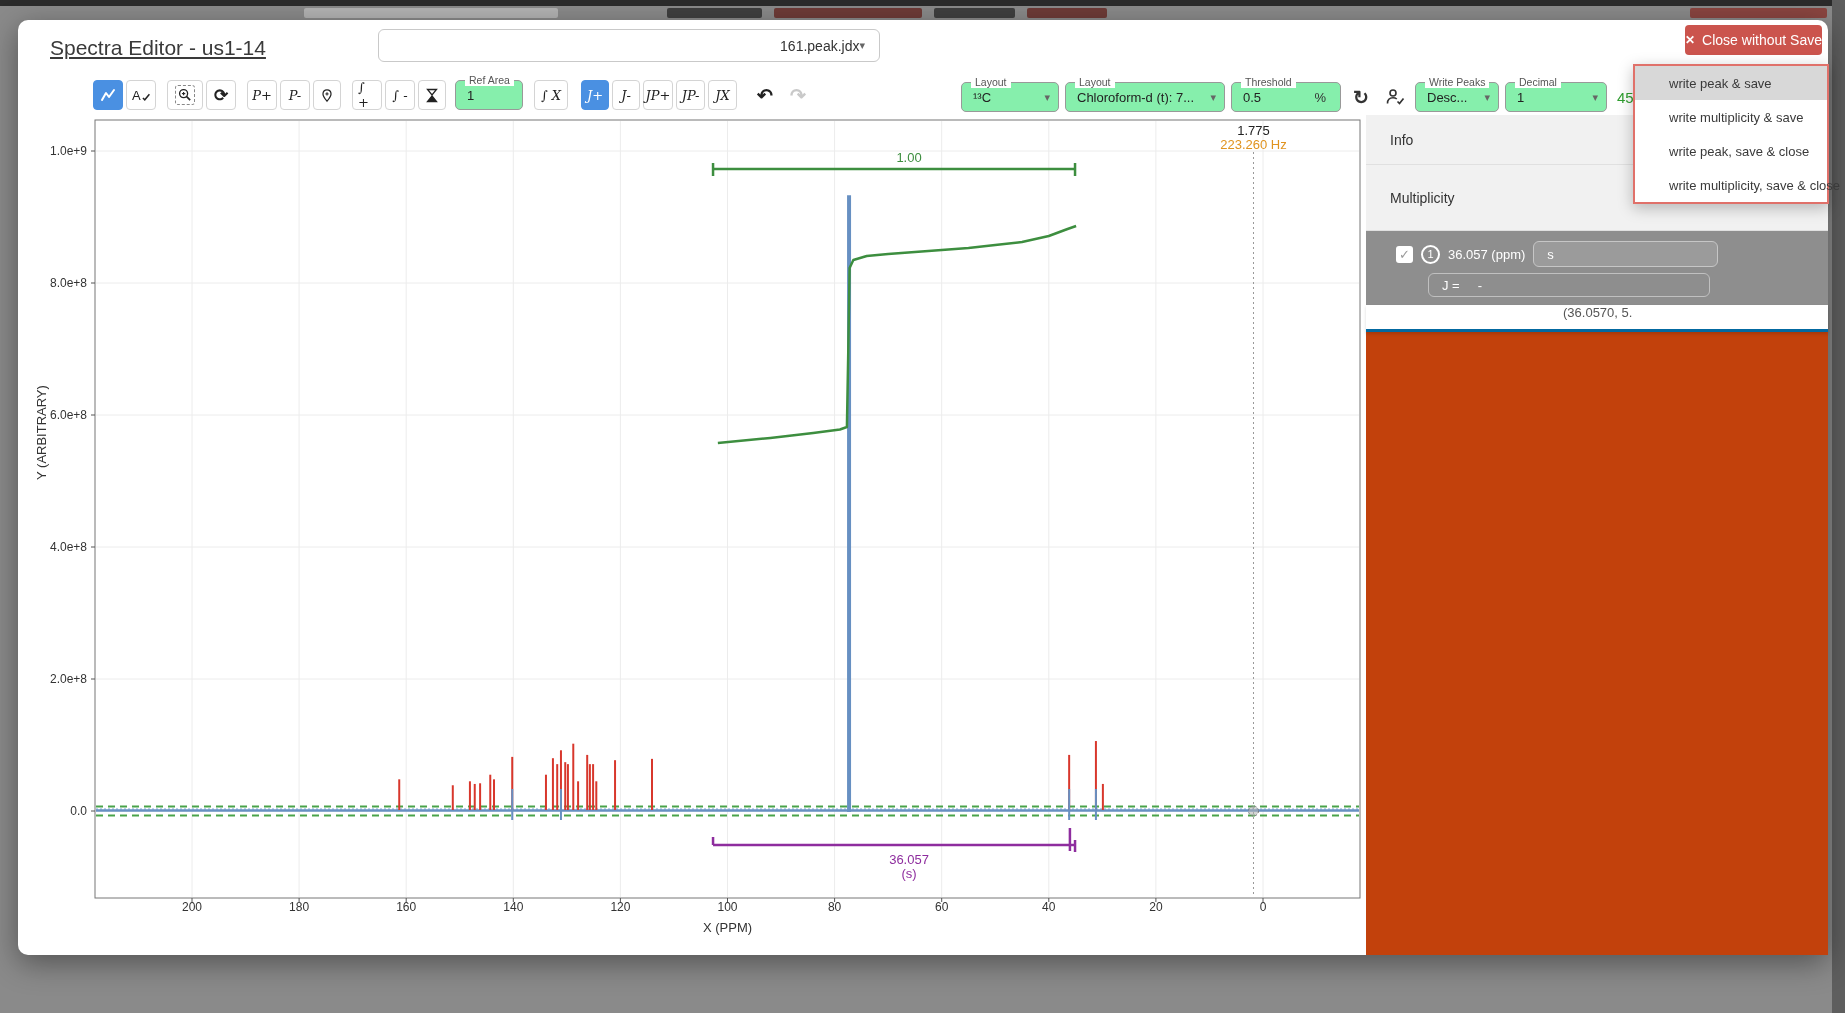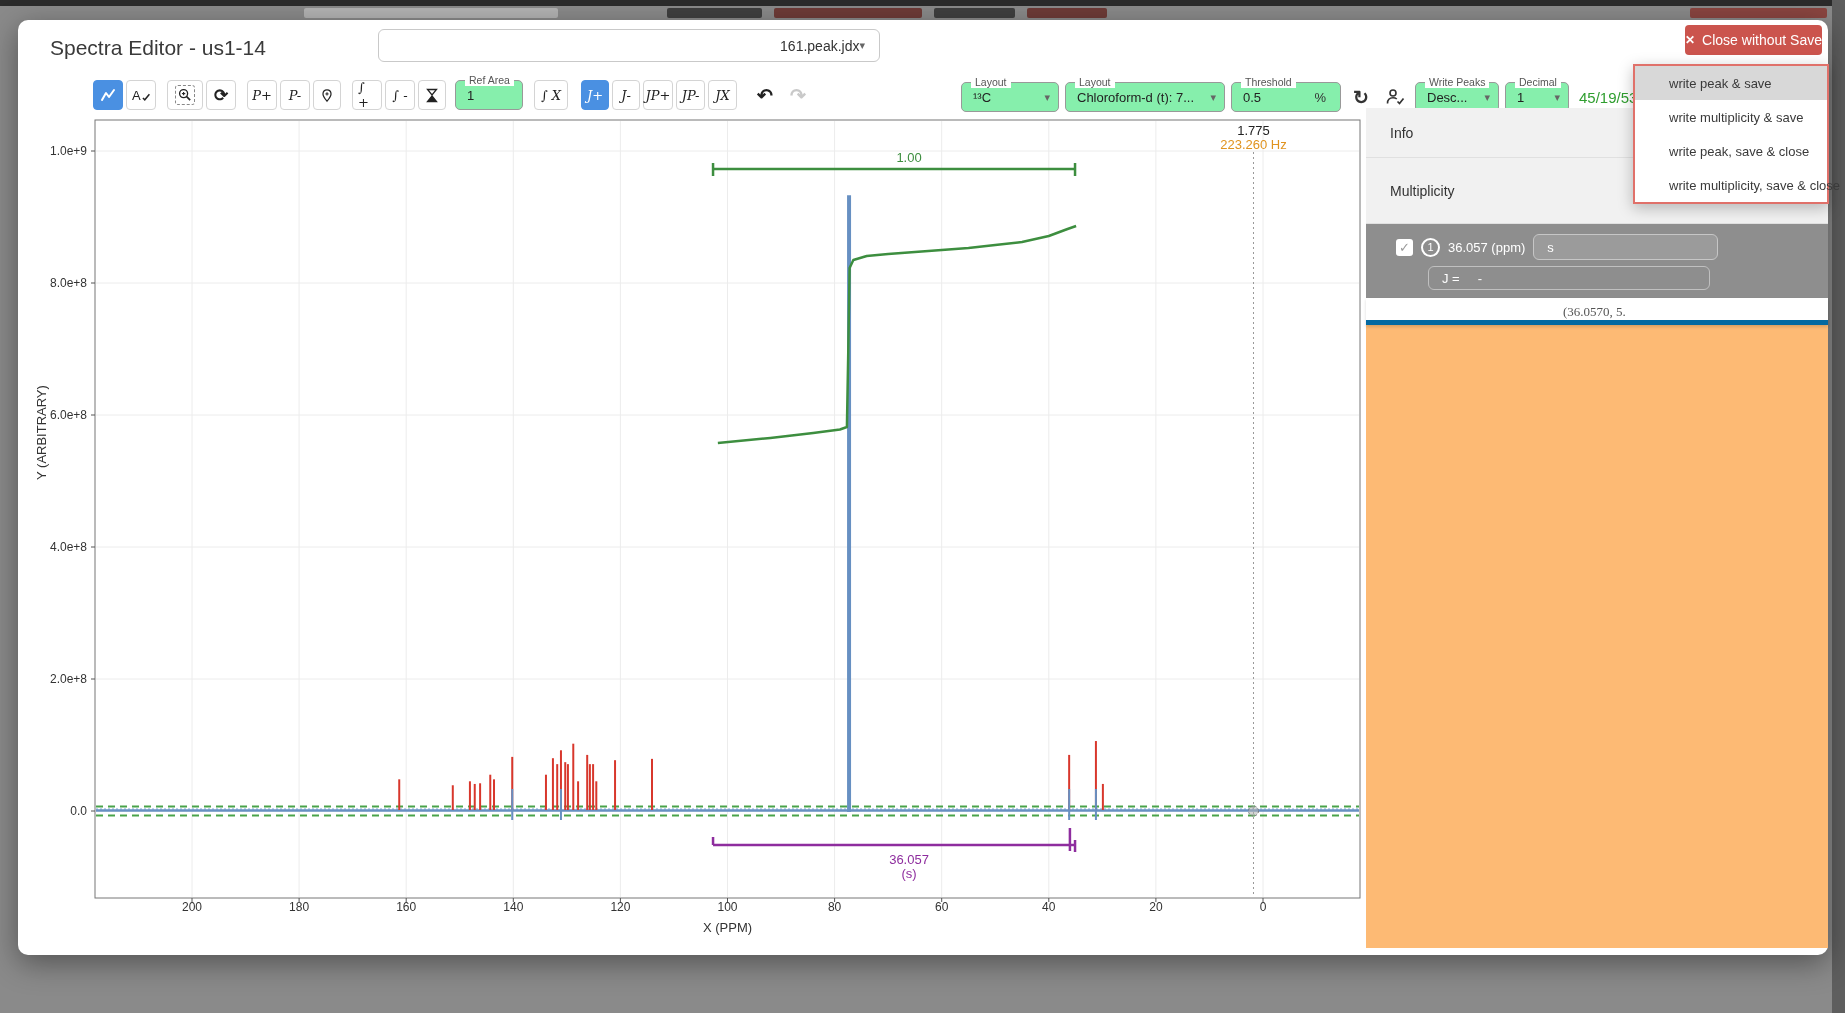--- a/index.html
+++ b/index.html
@@ -6,21 +6,21 @@
   html,body { width:1845px; height:1013px; overflow:hidden;
     font-family:"Liberation Sans", sans-serif; background:#8a8a8a; }
   .abs { position:absolute; }
   
   #topbar { left:0; top:0; width:1845px; height:6px; background:#2b2b2b; }
   .bg-box { top:8px; height:10px; border-radius:2px; }
   #right-strip { right:0; top:0; width:13px; height:1013px; background:#5e5e5e; }
   
   #modal { left:18px; top:20px; width:1810px; height:935px; background:#fff;
     border-radius:10px; box-shadow:0 8px 30px rgba(0,0,0,.4); }
-  #title { left:32px; top:16px; font-size:21px; color:#3a3a3a; }
+  #title { left:32px; top:16px; font-size:21px; color:#3a3a3a;text-decoration:underline; }
   #file-select { left:360px; top:9px; width:502px; height:33px; border:1px solid #c9c9c9;
     border-radius:6px; display:flex; align-items:center; padding:0 14px; cursor:pointer;text-align:right; }
   #file-select .val { font-size:14px; color:#333; flex:1; }
   .caret { color:#666; font-size:11px; }
   #close-btn { left:1667px; top:5px; width:137px; height:30px; background:#cb544d;
     color:#fff; border:none; border-radius:4px; font-size:14px; display:flex;
     align-items:center; justify-content:center; gap:7px; cursor:pointer; }
   #close-btn .x { font-size:12px; font-weight:bold; }
   
   #toolbar { left:75px; top:60px; height:30px; display:flex; gap:3px; align-items:stretch; }
@@ -44,39 +44,39 @@
   #ref-area { width:68px; margin-left:6px; }
   #ctrls { left:943px; top:62px; height:30px; display:flex; gap:6px; align-items:stretch; }
   .ctrl-icon { width:28px; display:flex; align-items:center; justify-content:center;
     font-size:19px; font-weight:bold; color:#333; cursor:pointer; }
   #stats { align-self:center; font-size:15px; color:#2f9e2f; margin-left:4px; white-space:nowrap; }
   
   #y-title { left:16px; top:460px; transform:rotate(-90deg); transform-origin:left top;
     font-size:13px; color:#333; white-space:nowrap; }
   #chart-svg { left:0; top:82px; }
   
-  #panel { left:1348px; top:88px; width:462px; height:840px; background:#fdba74; }
+  #panel { left:1348px; top:95px; width:462px; height:840px; background:#c2410c; }
   .acc-row { height:50px; background:#f1f1f1; border-bottom:1px solid #e0e0e0;
     display:flex; align-items:center; padding-left:24px; font-size:14px; color:#333; cursor:pointer; }
   #row-mult { height:66px; }
   #sel-row { background:#8e8e8e; padding:6px 0 8px 0; }
   .sel-line1 { display:flex; align-items:center; gap:8px; margin:4px 0 6px 30px; }
   .cbx { width:17px; height:17px; background:#fff; border-radius:3px; display:flex;
     align-items:center; justify-content:center; color:#9a9a9a; font-size:13px; cursor:pointer; }
   .circ { width:19px; height:19px; border:2px solid #fff; border-radius:50%; color:#fff;
     font-size:11px; display:flex; align-items:center; justify-content:center; }
   .ppm-txt { color:#fff; font-size:13px; }
   .s-input { width:185px; height:26px; background:#9b9b9b; border:1px solid #c6c6c6;
     border-radius:6px; color:#fff; font-size:13px; display:flex; align-items:center;
     padding-left:13px; cursor:text; }
   .j-input { margin-left:62px; width:282px; height:24px; border:1px solid #c0c0c0;
     border-radius:6px; color:#fff; font-size:13px; display:flex; align-items:center;
     gap:18px; padding-left:13px; cursor:text; }
-  #coord-row { height:27px; border-bottom:5px solid #0369a1; box-shadow:0 2px 3px rgba(0,0,0,.15);
-    display:flex; align-items:flex-end; padding-left:197px; font-size:13px; color:#555; background:#fff;font-family:Liberation Serif, serif; }
+  #coord-row { height:27px; border-bottom:3px solid #0369a1; box-shadow:0 2px 3px rgba(0,0,0,.15);
+    display:flex; align-items:flex-start; padding-left:197px; font-size:13px; color:#555; background:#fff; }
   
   #menu { left:1633px; top:64px; width:196px; background:#fff; border:2px solid #e0716a;
     box-shadow:0 4px 14px rgba(0,0,0,.25); z-index:50; }
   .menu-item { height:34px; display:flex; align-items:center; padding-left:34px;
     font-size:13px; color:#3a3a3a; cursor:pointer; white-space:nowrap; }
   .menu-item.hl { background:#d8d8d8; }
   svg text { font-family:"Liberation Sans", sans-serif; }
 </style>
 </head>
 <body>
@@ -188,21 +188,21 @@
           <circle cx="8" cy="5" r="3" fill="none" stroke="#333" stroke-width="1.6"></circle>
           <path d="M2.5 15.5 C2.5 11.5 5 9.8 8 9.8 C9.5 9.8 10.8 10.2 11.8 11" fill="none" stroke="#333" stroke-width="1.6"></path>
           <polyline points="12.5,13.5 14.5,15.5 18.5,10.5" fill="none" stroke="#333" stroke-width="1.7"></polyline>
         </svg>
     </div>
     <div class="fieldset" style="width:84px">
       <span class="lg">Write Peaks</span>
       <span class="fv">Desc...</span>
       <span class="caret">▾</span>
     </div>
-    <div class="fieldset" style="width:64px">
+    <div class="fieldset" style="width:102px">
       <span class="lg">Decimal</span>
       <span class="fv">1</span>
       <span class="caret">▾</span>
     </div>
     <div id="stats">45/19/53</div>
   </div>
 
   <div id="y-title" class="abs">Y (ARBITRARY)</div>
   <svg id="chart-svg" class="abs" width="1348" height="850" viewBox="0 0 1348 850">
       <rect x="77" y="18" width="1265" height="778" fill="#fff" stroke="#777" stroke-width="1"></rect>

